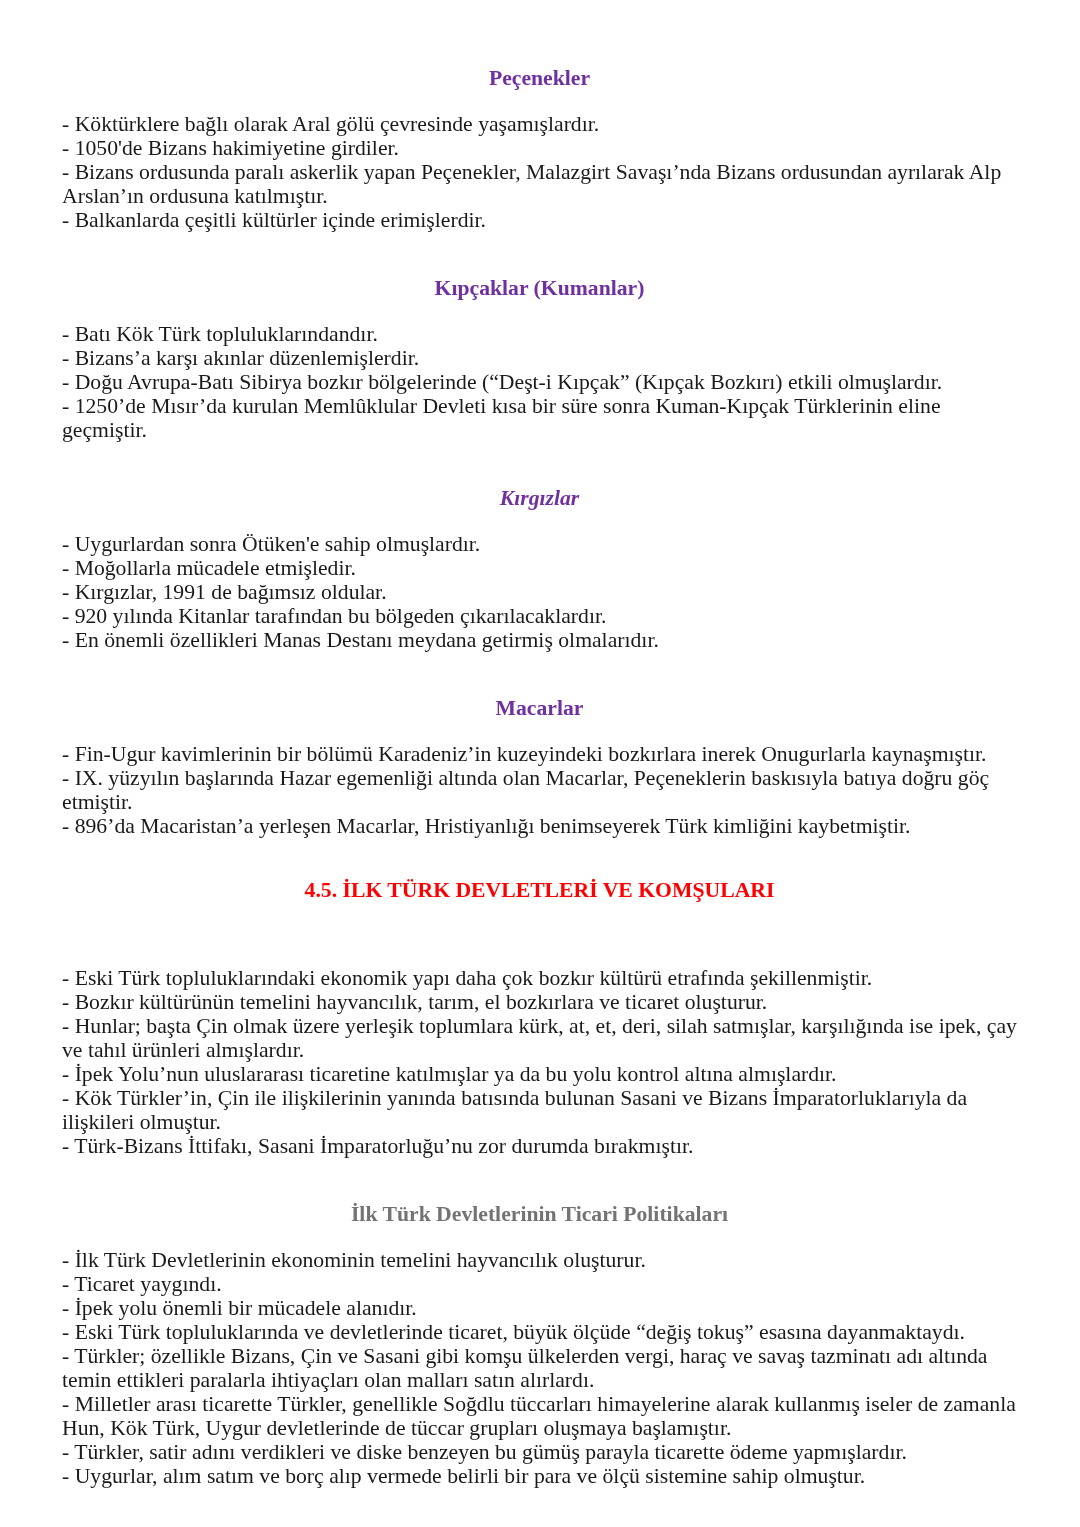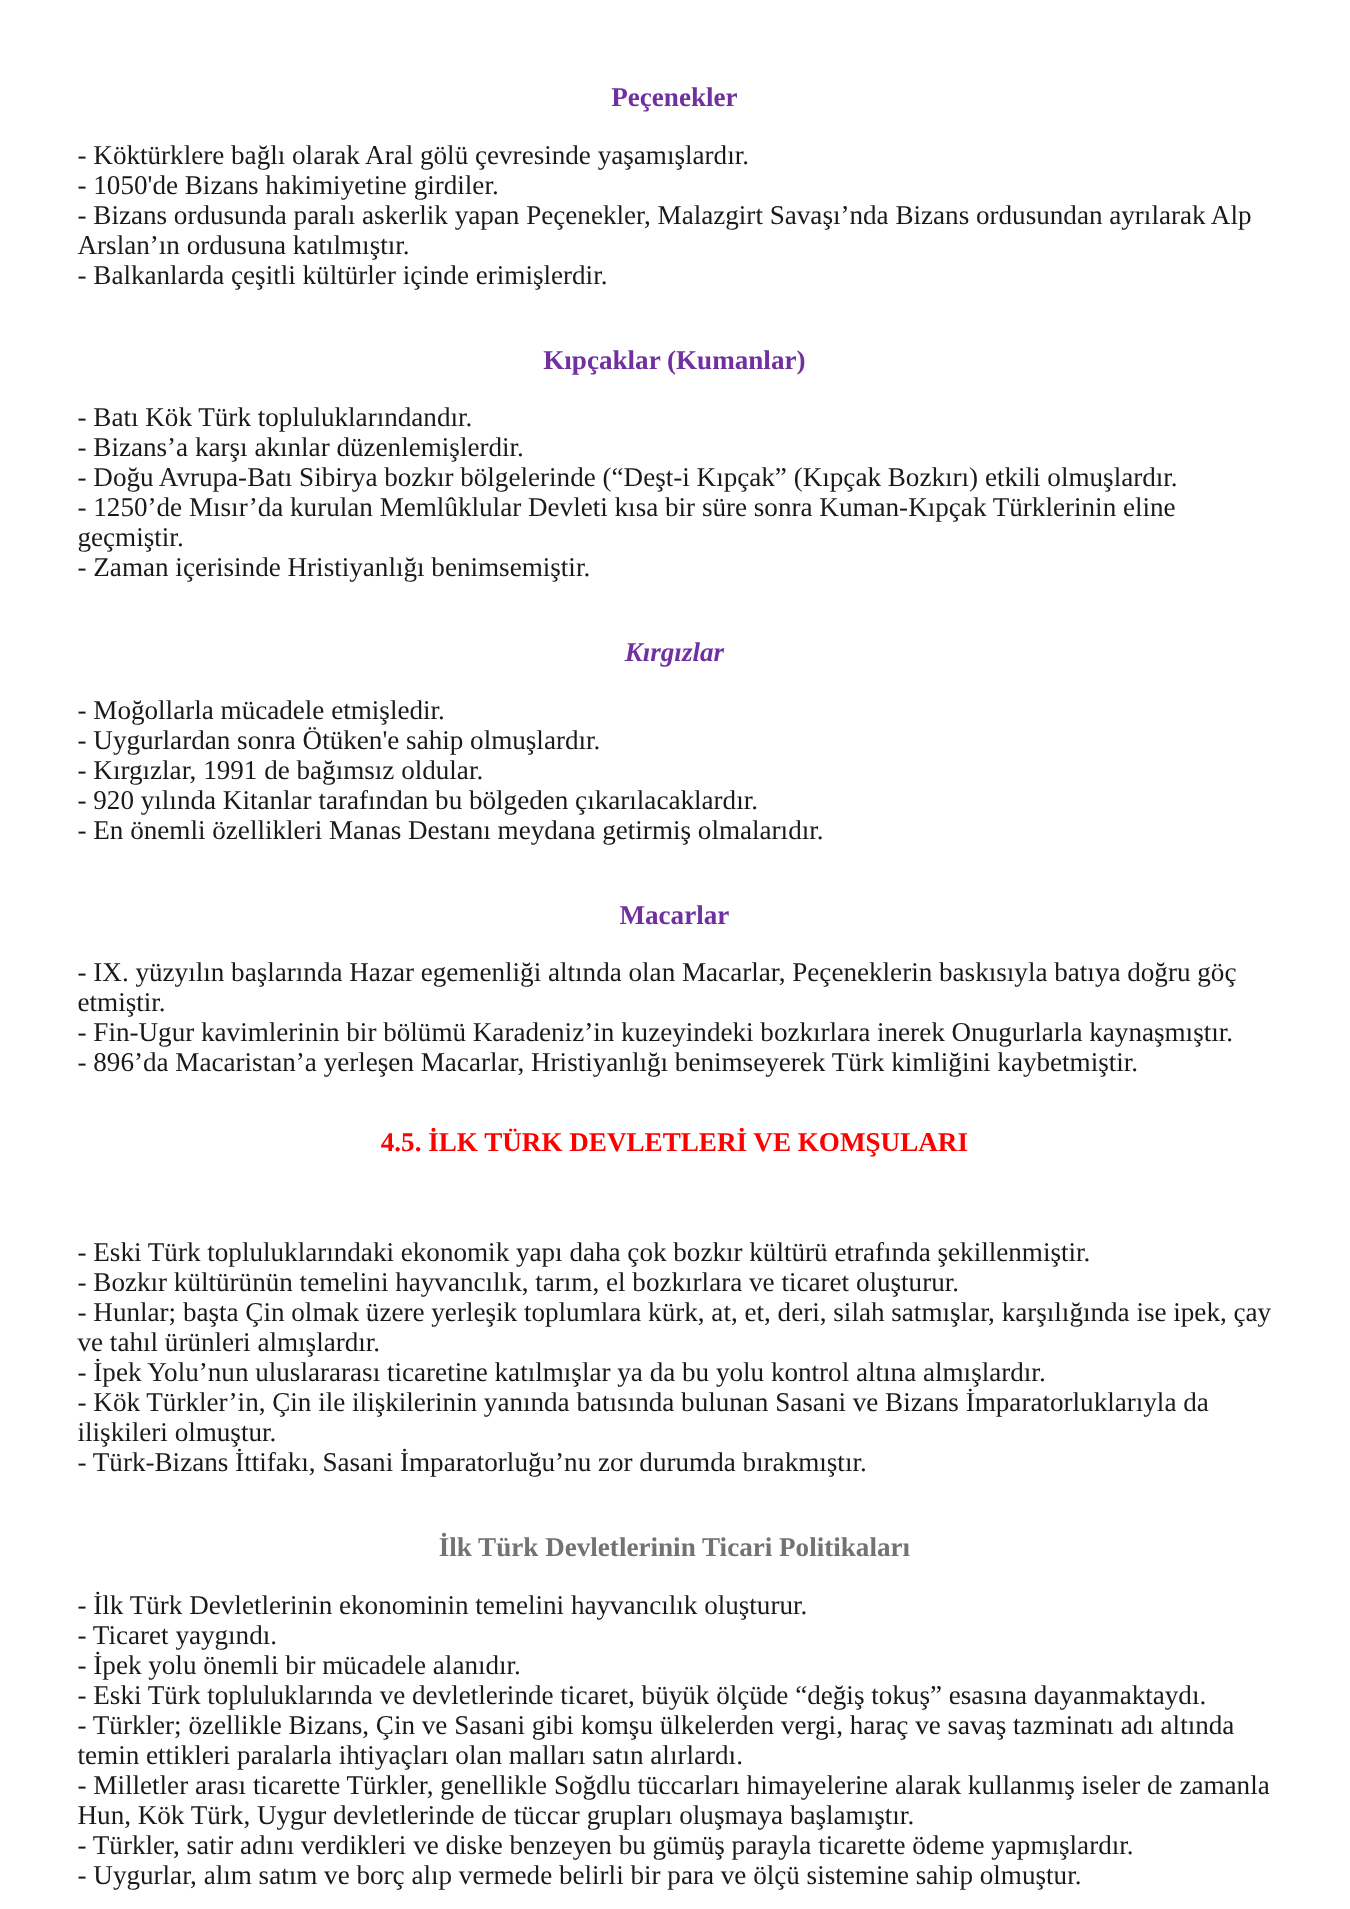--- a/index.html
+++ b/index.html
@@ -54,36 +54,35 @@
     <p class="para">- Bizans ordusunda paralı askerlik yapan Peçenekler, Malazgirt Savaşı’nda Bizans ordusundan ayrılarak Alp Arslan’ın ordusuna katılmıştır.</p>
     <p class="para">- Balkanlarda çeşitli kültürler içinde erimişlerdir.</p>
   </div>
 
   <div class="section">
     <h2 class="section-heading" style="color: rgb(112, 48, 160);">Kıpçaklar (Kumanlar)</h2>
     <p class="para">- Batı Kök Türk topluluklarındandır.</p>
     <p class="para">- Bizans’a karşı akınlar düzenlemişlerdir.</p>
     <p class="para">- Doğu Avrupa-Batı Sibirya bozkır bölgelerinde  (“Deşt-i Kıpçak” (Kıpçak Bozkırı) etkili olmuşlardır.</p>
     <p class="para">- 1250’de Mısır’da kurulan Memlûklular Devleti kısa bir süre sonra Kuman-Kıpçak Türklerinin eline geçmiştir.</p>
-    <p class="para">- Zaman içerisinde Hristiyanlığı benimsemiştir.</p>
   </div>
 
   <div class="section">
     <h2 class="section-heading" style="color: rgb(112, 48, 160); font-style: italic;">Kırgızlar</h2>
+    <p class="para">- Uygurlardan sonra Ötüken'e sahip olmuşlardır.</p>
     <p class="para">- Moğollarla mücadele etmişledir.</p>
-    <p class="para">- Uygurlardan sonra Ötüken'e sahip olmuşlardır.</p>
     <p class="para">- Kırgızlar, 1991 de bağımsız oldular.</p>
     <p class="para">- 920 yılında Kitanlar tarafından bu bölgeden çıkarılacaklardır.</p>
     <p class="para">- En önemli özellikleri Manas Destanı meydana getirmiş olmalarıdır.</p>
   </div>
 
   <div class="section">
     <h2 class="section-heading" style="color: rgb(112, 48, 160);">Macarlar</h2>
+    <p class="para">- Fin-Ugur kavimlerinin bir bölümü Karadeniz’in kuzeyindeki bozkırlara inerek Onugurlarla kaynaşmıştır.</p>
     <p class="para">- IX. yüzyılın başlarında Hazar egemenliği altında olan Macarlar, Peçeneklerin baskısıyla batıya doğru göç etmiştir.</p>
-    <p class="para">- Fin-Ugur kavimlerinin bir bölümü Karadeniz’in kuzeyindeki bozkırlara inerek Onugurlarla kaynaşmıştır.</p>
     <p class="para">- 896’da Macaristan’a yerleşen Macarlar, Hristiyanlığı benimseyerek Türk kimliğini kaybetmiştir.</p>
   </div>
 
   <div class="section">
     <h2 class="section-heading big-gap-after" style="color: rgb(255, 0, 0);">4.5. İLK TÜRK DEVLETLERİ VE KOMŞULARI</h2>
     <p class="para">- Eski Türk topluluklarındaki ekonomik yapı daha çok bozkır kültürü etrafında şekillenmiştir.</p>
     <p class="para">- Bozkır kültürünün temelini hayvancılık, tarım, el bozkırlara ve ticaret oluşturur.</p>
     <p class="para">- Hunlar; başta Çin olmak üzere yerleşik toplumlara kürk, at, et, deri, silah satmışlar, karşılığında ise ipek, çay ve tahıl ürünleri almışlardır.</p>
     <p class="para">- İpek Yolu’nun uluslararası ticaretine katılmışlar ya da bu yolu kontrol altına almışlardır.</p>
     <p class="para">- Kök Türkler’in, Çin ile ilişkilerinin yanında batısında bulunan Sasani ve Bizans İmparatorluklarıyla da ilişkileri olmuştur.</p>

